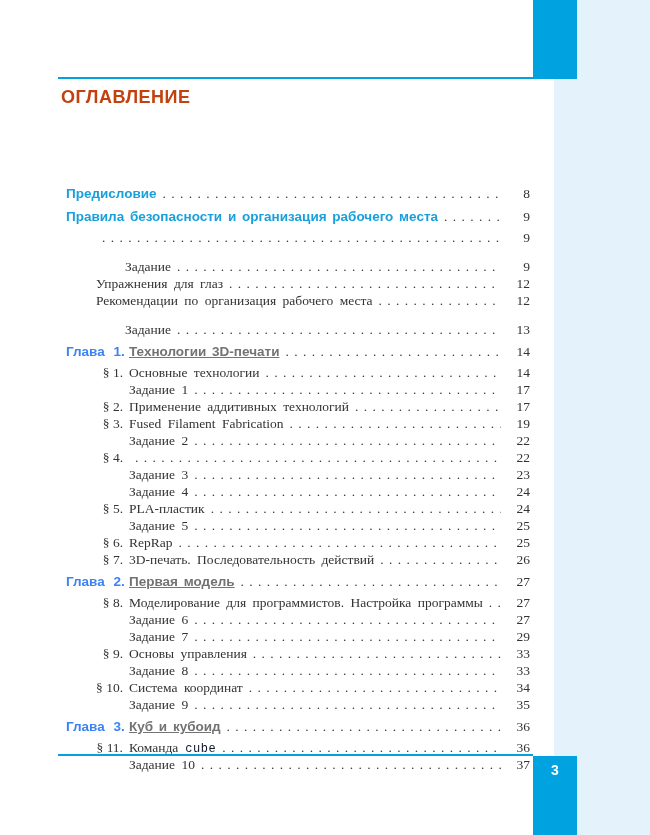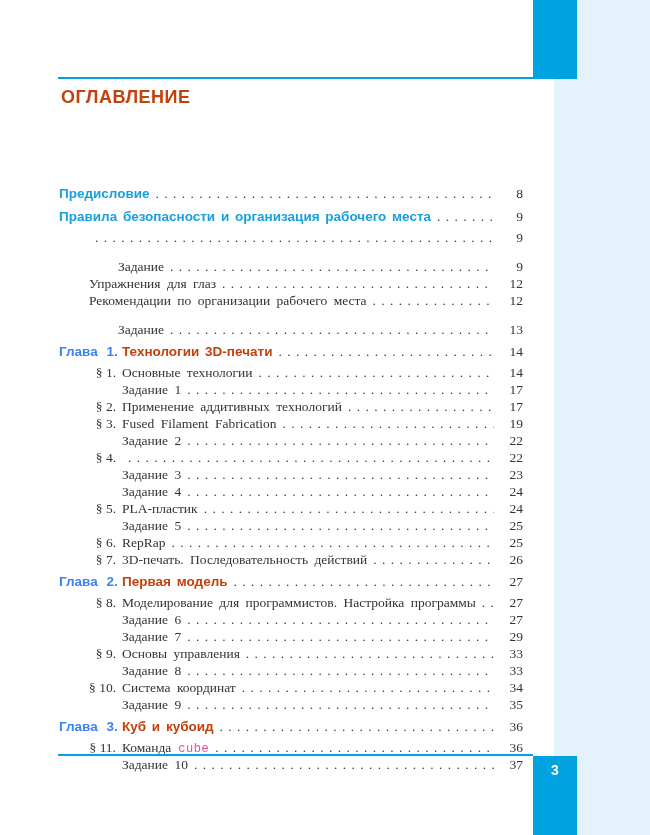--- a/index.html
+++ b/index.html
@@ -33,21 +33,21 @@
     left: 61px; top: 87px;
     margin: 0;
     font-family: "Liberation Sans", sans-serif;
     font-size: 18px;
     font-weight: bold;
     color: #c2410c;
     letter-spacing: 0.5px;
   }
   .toc {
     position: absolute;
-    left: 59px; top: 185px;
+    left: 66px; top: 185px;
     width: 464px;
   }
   .row {
     display: flex;
     align-items: baseline;
     height: 17px;
     line-height: 17px;
     font-size: 13.5px;
     color: #333333;
     white-space: nowrap;
@@ -59,21 +59,21 @@
     overflow: hidden;
     letter-spacing: 1px;
     margin: 0 3px 0 6px;
     color: #3a3a3a;
   }
   .pagenum { flex: 0 0 auto; width: 26px; text-align: right; }
   .prefix { flex: 0 0 auto; }
   .code {
     font-family: "Liberation Mono", monospace;
     font-size: 12px;
-    color: #ec4899;
+    color: #0f172a;
     margin-left: 7px;
     letter-spacing: 0.5px;
   }
   
   .type-heading { margin-bottom: 4px; }
   .type-heading .label {
     font-family: "Liberation Sans", sans-serif;
     font-weight: bold;
     color: #18a0dc;
     word-spacing: 2px;
@@ -93,22 +93,23 @@
     display: inline-block;
     width: 63px;
     font-family: "Liberation Sans", sans-serif;
     font-weight: bold;
     color: #3b82f6;
     word-spacing: 5px;
   }
   .type-chapter .label {
     font-family: "Liberation Sans", sans-serif;
     font-weight: bold;
-    color: #c2410c;
+    color: #737373;
     word-spacing: 2px;
+    text-decoration: underline;
   }
   .bottom-rule {
     position: absolute;
     left: 58px; top: 754px;
     width: 475px; height: 2px;
     background: #00a3e0;
   }
   .bottom-block {
     position: absolute;
     left: 533px; top: 756px;
@@ -152,21 +153,21 @@
         <span class="label">Задание</span>
         <span class="leader">. . . . . . . . . . . . . . . . . . . . . . . . . . . . . . . . . . . . . . . . . . . . . . . . . . . . . . . . . . . . . . . . . . . . . .</span>
         <span class="pagenum">9</span>
       </div>
       <div class="row type-sub">
         <span class="label">Упражнения для глаз</span>
         <span class="leader">. . . . . . . . . . . . . . . . . . . . . . . . . . . . . . . . . . . . . . . . . . . . . . . . . . . . . . . . . . . . . . . . . . . . . .</span>
         <span class="pagenum">12</span>
       </div>
       <div class="row type-sub">
-        <span class="label">Рекомендации по организации рабочего места</span>
+        <span class="label">Рекомендации по организация рабочего места</span>
         <span class="leader">. . . . . . . . . . . . . . . . . . . . . . . . . . . . . . . . . . . . . . . . . . . . . . . . . . . . . . . . . . . . . . . . . . . . . .</span>
         <span class="pagenum">12</span>
       </div>
       <div class="row type-sub2">
         <span class="label">Задание</span>
         <span class="leader">. . . . . . . . . . . . . . . . . . . . . . . . . . . . . . . . . . . . . . . . . . . . . . . . . . . . . . . . . . . . . . . . . . . . . .</span>
         <span class="pagenum">13</span>
       </div>
       <div class="row type-chapter">
         <span class="prefix">Глава 1.</span>

